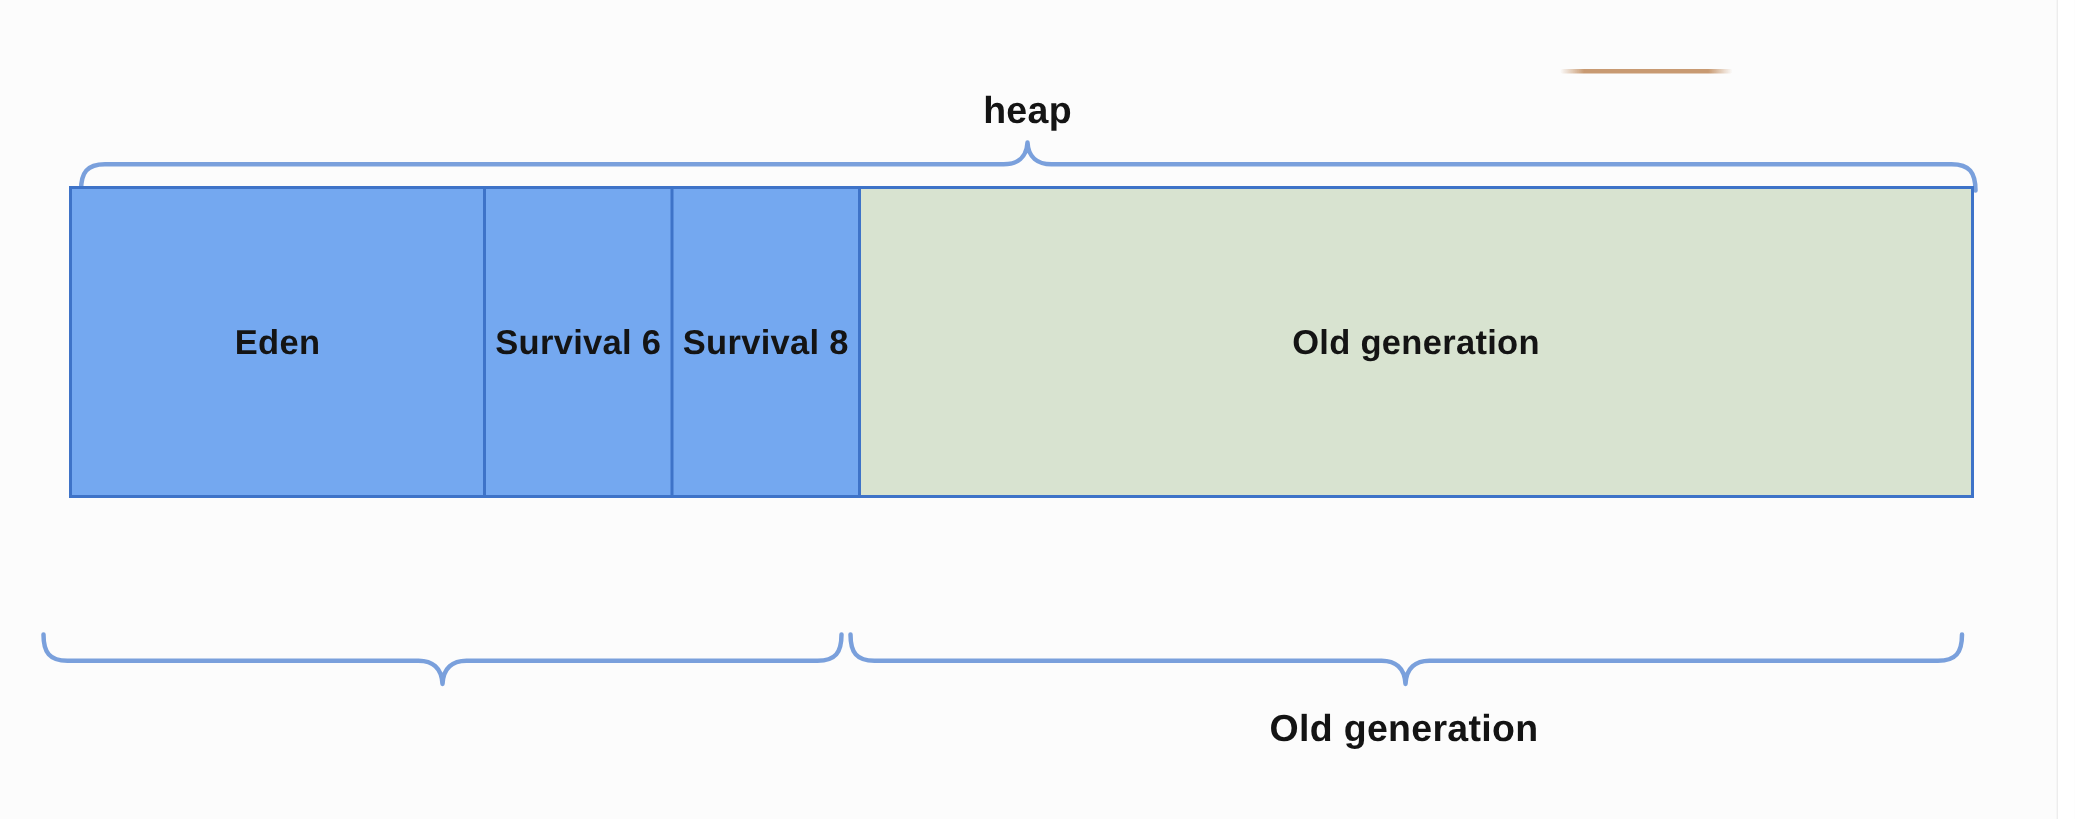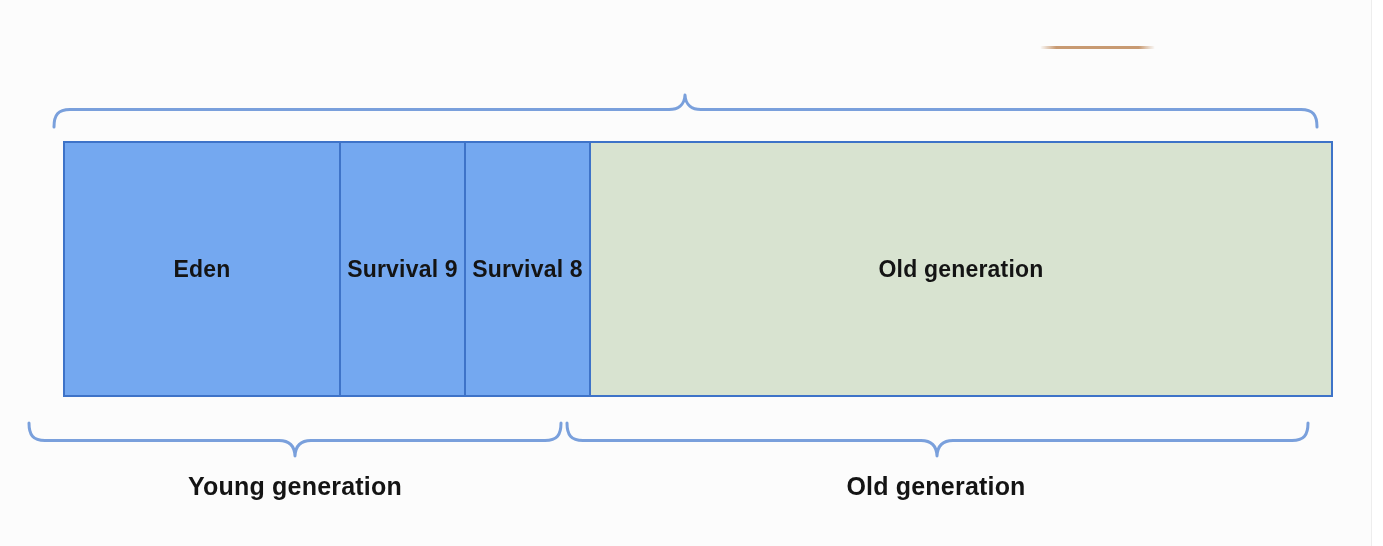--- a/index.html
+++ b/index.html
@@ -31,25 +31,24 @@
     border-radius:2px;
     filter:blur(.4px);
   }
   .heap-label{
     position:absolute;left:585px;top:60px;width:200px;height:30px;
     text-align:center;font-size:25px;font-weight:700;letter-spacing:.2px;
   }
   svg.braces{position:absolute;left:0;top:0;pointer-events:none;}
   .brace{fill:none;stroke:var(--brace);stroke-width:3;stroke-linecap:round;stroke-linejoin:round;}
   .memory-bar{
-    position:absolute;left:46px;top:141px;width:1270px;height:256px;
+    position:absolute;left:46px;top:124px;width:1270px;height:208px;
     display:flex;flex-direction:row;
     border:2px solid var(--blue-border);
     background:var(--blue-fill);
-    margin-left:17px;
   }
   .segment{
     height:100%;display:flex;align-items:center;justify-content:center;
     background:var(--blue-fill);
   }
   .segment + .segment{border-left:2px solid var(--blue-border);}
   .segment.green{background:var(--green-fill);}
   .segment-label{
     font-size:23px;font-weight:700;letter-spacing:.2px;white-space:nowrap;
   }
@@ -62,39 +61,39 @@
 </style>
 </head>
 <body>
 
 <div class="stage">
 
   <div class="right-edge"></div>
 
   <div class="marker-line"></div>
 
+  <div class="heap-label">heap</div>
 
   <svg class="braces" width="1383" height="546" viewBox="0 0 1383 546">
     <path class="brace" d="M 54 127 C 54 115 58 109.5 70 109.5 L 669 109.5 C 678 109.5 684.5 105 685 95 C 685.5 105 692 109.5 701 109.5 L 1301 109.5 C 1313 109.5 1317 115 1317 127"></path>
     <path class="brace" d="M 29 423 C 29 435 33 440.5 45 440.5 L 279 440.5 C 288 440.5 294.5 445 295 456 C 295.5 445 302 440.5 311 440.5 L 545 440.5 C 557 440.5 561 435 561 423"></path>
     <path class="brace" d="M 567 423 C 567 435 571 440.5 583 440.5 L 921 440.5 C 930 440.5 936.5 445 937 456 C 937.5 445 944 440.5 953 440.5 L 1292 440.5 C 1304 440.5 1308 435 1308 423"></path>
   </svg>
 
   <div class="memory-bar">
     <div class="segment" style="width:274px">
       <span class="segment-label">Eden</span>
     </div>
     <div class="segment" style="width:125px">
-      <span class="segment-label">Survival 9</span>
+      <span class="segment-label">Survival 6</span>
     </div>
     <div class="segment" style="width:125px">
       <span class="segment-label">Survival 8</span>
     </div>
     <div class="segment green" style="flex:1">
       <span class="segment-label">Old generation</span>
     </div>
   </div>
 
-  <div class="group-label young">Young generation</div>
 
   <div class="group-label old">Old generation</div>
 
 </div>
 
 </body></html>

